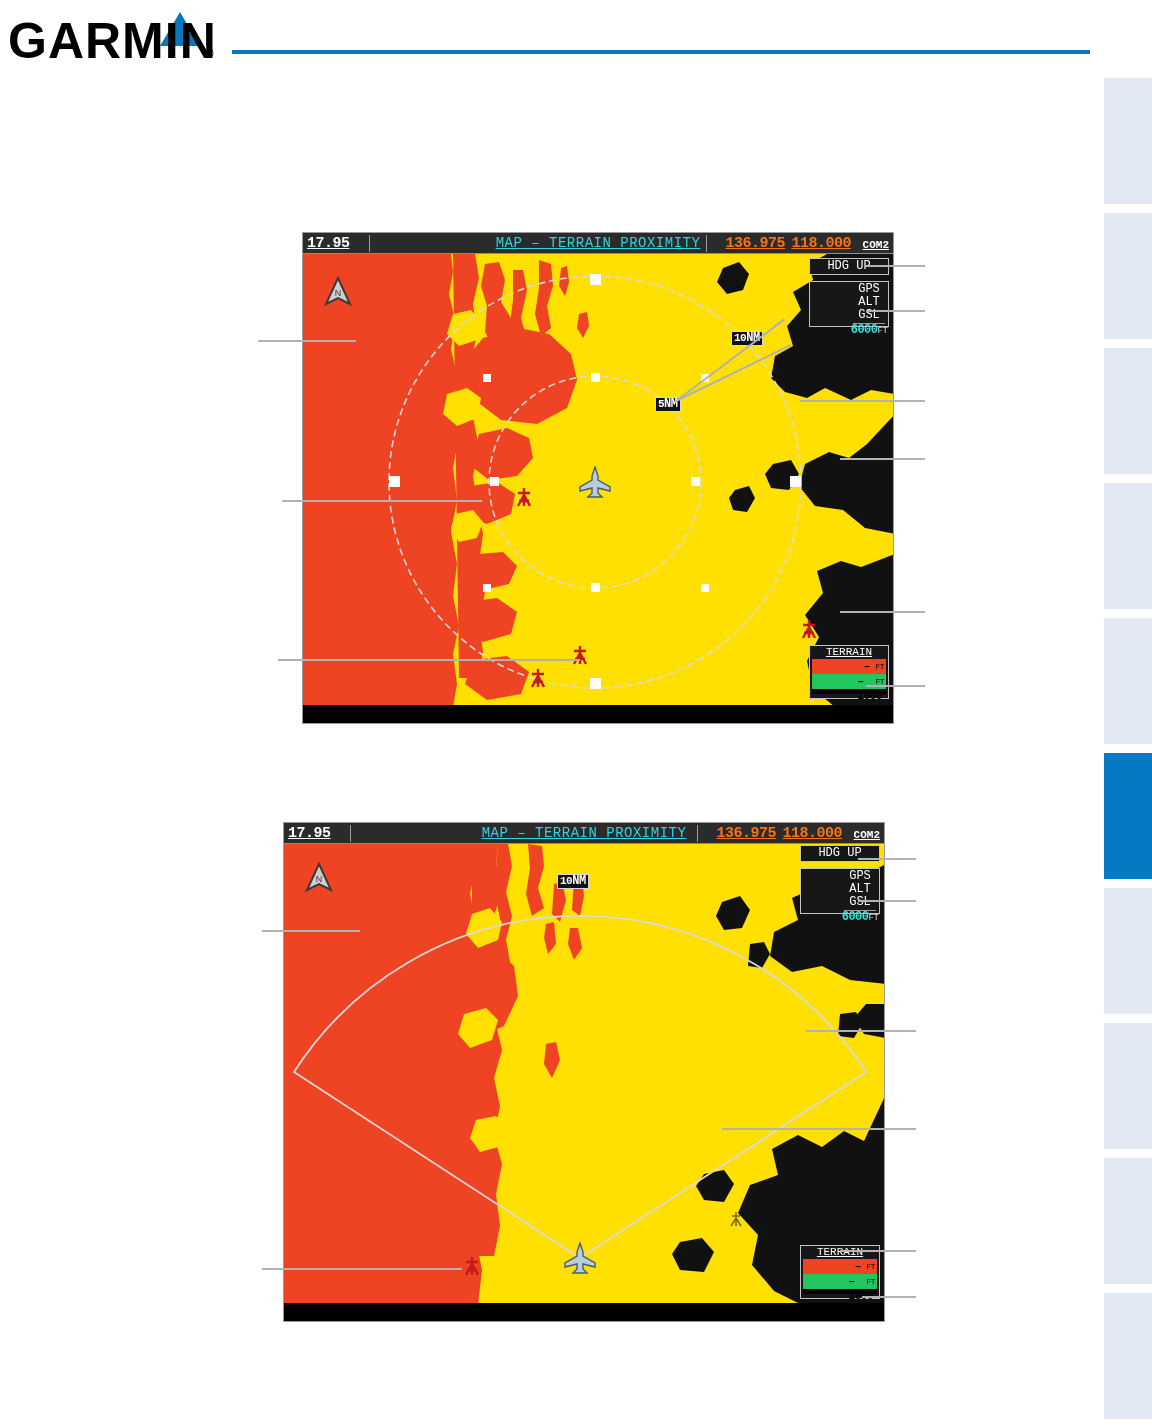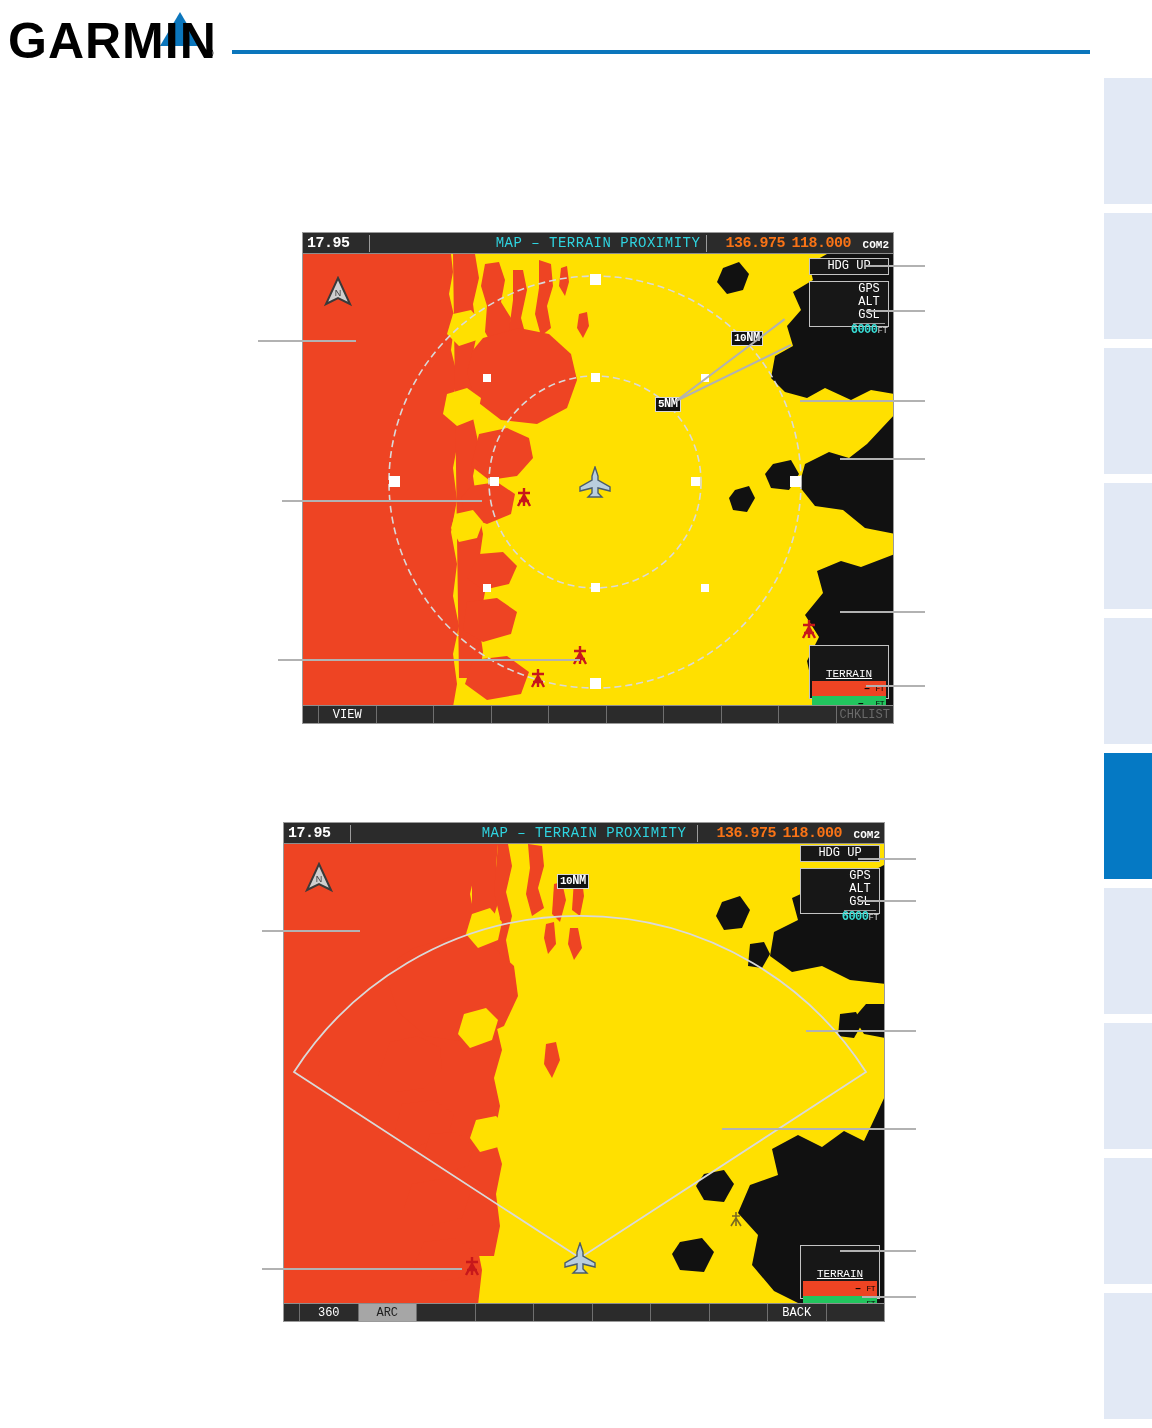--- a/index.html
+++ b/index.html
@@ -16,21 +16,21 @@
   
   #page-tabs{position:absolute;left:1104px;top:78px;width:48px;}
   .ptab{width:48px;height:126px;background:#e2e9f5;margin-bottom:9px;}
   .ptab.active{background:#0579c4;}
 
   
   .gdu{position:absolute;background:#000;border:1px solid #9a9a9a;box-sizing:border-box;}
   .gdu-top{position:absolute;left:0;top:0;right:0;height:21px;background:#2b2b2b;
            border-bottom:1px solid #8d8d8d;box-sizing:border-box;}
   .topcell{position:absolute;top:0;height:21px;line-height:21px;
-           font-family:"Liberation Mono", monospace;font-size:15px;white-space:nowrap;}
+           font-family:"Liberation Mono", monospace;font-size:15px;white-space:nowrap;text-decoration:underline;}
   .t-nav{left:4px;color:#ffffff;font-weight:bold;letter-spacing:-0.5px;}
   .t-div1{position:absolute;left:66px;top:2px;width:1px;height:17px;background:#9b9b9b;}
   .t-title{left:0;right:0;text-align:center;color:#2fd4e0;font-size:14px;letter-spacing:0.5px;}
   .t-div2{position:absolute;right:186px;top:2px;width:1px;height:17px;background:#9b9b9b;}
   .t-com1{right:108px;color:#f97316;font-weight:bold;letter-spacing:-0.5px;}
   .t-com2{right:42px;color:#f97316;font-weight:bold;letter-spacing:-0.5px;}
   .t-com2lbl{right:4px;color:#ffffff;font-size:11px;font-weight:bold;top:4px;line-height:17px;}
 
   .gdu-map{position:absolute;left:0;right:0;overflow:hidden;background:#1c1c1c;}
 
@@ -50,21 +50,21 @@
   .ann-hdg{font-size:12px;line-height:15px;}
   .ann-alt{font-size:12px;line-height:13px;padding-top:1px;padding-left:40px;}
   .ann-alt .rule{height:1px;background:#9b9b9b;margin:1px 3px 0 3px;}
   .ann-alt .val{color:#39e0d8;font-weight:bold;letter-spacing:-0.5px;}
   .ann-alt .val small{color:#d8d8d8;font-size:9px;font-weight:normal;}
 
   
   .legend{position:absolute;background:#171717;border:1px solid #c3c3c3;box-sizing:border-box;
           font-family:"Liberation Mono", monospace;}
   .legend .ttl{color:#fff;font-size:11px;text-align:center;line-height:13px;
-               text-decoration:underline;margin-top:22px;}
+               text-decoration:underline;}
   .legend .band{position:relative;height:15px;margin:0 2px;}
   .legend .band span{position:absolute;right:2px;top:0;line-height:15px;color:#000;
                      font-size:11px;font-weight:bold;letter-spacing:-0.5px;}
   .legend .band span small{font-size:8px;font-weight:normal;}
   .legend .b-red{background:#ee4423;}
   .legend .b-yel{background:#22c55e;}
   .legend .b-blk{height:5px;margin:0 2px;background:#000;}
 
   
   .rng{position:absolute;background:#111;border:1px solid #d8d8d8;color:#fff;
@@ -217,33 +217,20 @@
       <div class="band b-red">
         <span><span>–100</span><small>FT</small></span>
       </div>
       <div class="band b-yel">
         <span><span>–1000</span><small>FT</small></span>
       </div>
       <div class="b-blk"></div>
     </div>
   </div>
 
-  <div class="gdu-keys">
-    <div class="sk edge"></div>
-    <div class="sk">VIEW</div>
-    <div class="sk"></div>
-    <div class="sk"></div>
-    <div class="sk"></div>
-    <div class="sk"></div>
-    <div class="sk"></div>
-    <div class="sk"></div>
-    <div class="sk"></div>
-    <div class="sk"></div>
-    <div class="sk dim">CHKLIST</div>
-  </div>
 </div>
 
 <div class="lead" style="left:258px;top:340px;width:98px;"></div>
 <div class="lead" style="left:282px;top:500px;width:200px;"></div>
 <div class="lead" style="left:278px;top:659px;width:302px;"></div>
 <div class="lead" style="left:865px;top:265px;width:60px;"></div>
 <div class="lead" style="left:868px;top:310px;width:57px;"></div>
 <div class="lead" style="left:800px;top:400px;width:125px;"></div>
 <div class="leaddiag" style="left:676px;top:400px;width:128px;transform:rotate(-26deg);"></div>
 <div class="leaddiag" style="left:676px;top:400px;width:136px;transform:rotate(-37deg);"></div>
@@ -341,33 +328,20 @@
       <div class="band b-red">
         <span><span>–100</span><small>FT</small></span>
       </div>
       <div class="band b-yel">
         <span><span>–1000</span><small>FT</small></span>
       </div>
       <div class="b-blk"></div>
     </div>
   </div>
 
-  <div class="gdu-keys">
-    <div class="sk edge"></div>
-    <div class="sk">360</div>
-    <div class="sk sel">ARC</div>
-    <div class="sk"></div>
-    <div class="sk"></div>
-    <div class="sk"></div>
-    <div class="sk"></div>
-    <div class="sk"></div>
-    <div class="sk"></div>
-    <div class="sk">BACK</div>
-    <div class="sk"></div>
-  </div>
 </div>
 
 <div class="lead" style="left:262px;top:930px;width:98px;"></div>
 <div class="lead" style="left:262px;top:1268px;width:200px;"></div>
 <div class="lead" style="left:858px;top:858px;width:58px;"></div>
 <div class="lead" style="left:858px;top:900px;width:58px;"></div>
 <div class="lead" style="left:806px;top:1030px;width:110px;"></div>
 <div class="lead" style="left:722px;top:1128px;width:194px;"></div>
 <div class="lead" style="left:840px;top:1250px;width:76px;"></div>
 <div class="lead" style="left:862px;top:1296px;width:54px;"></div>

